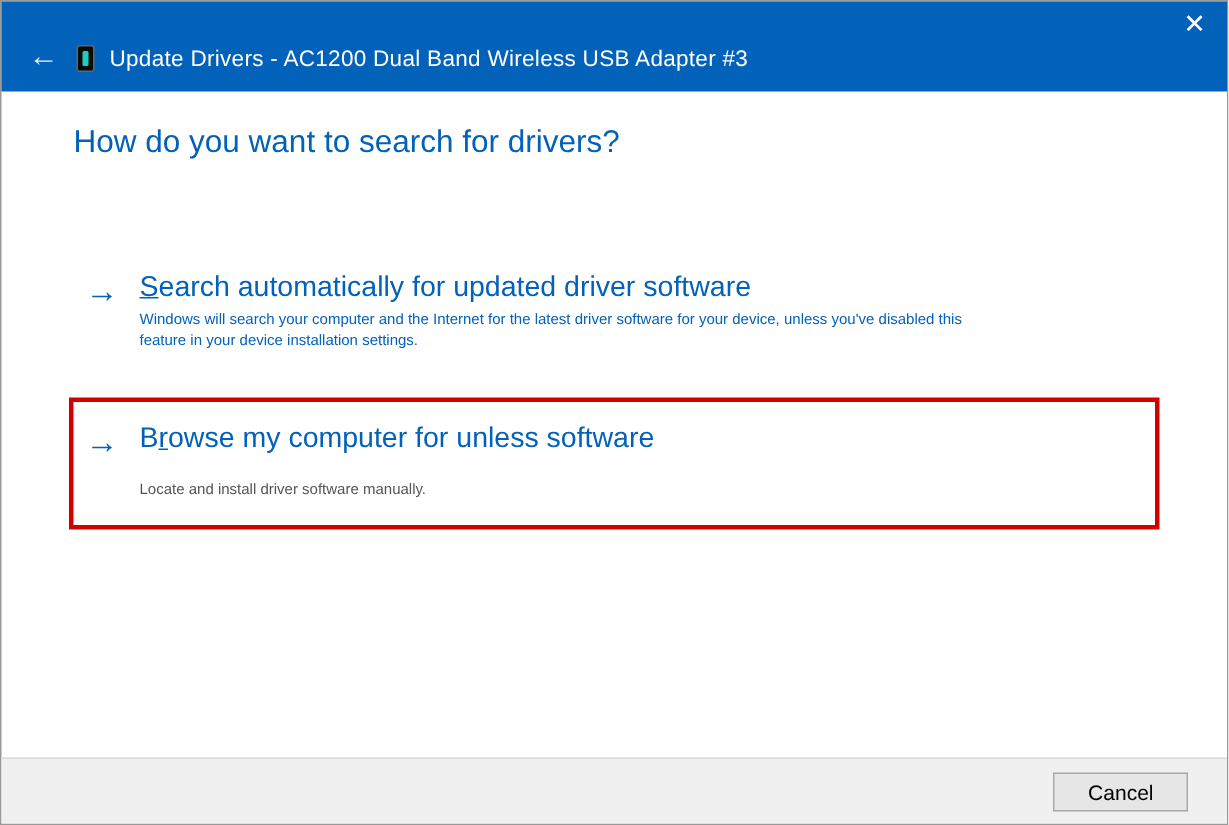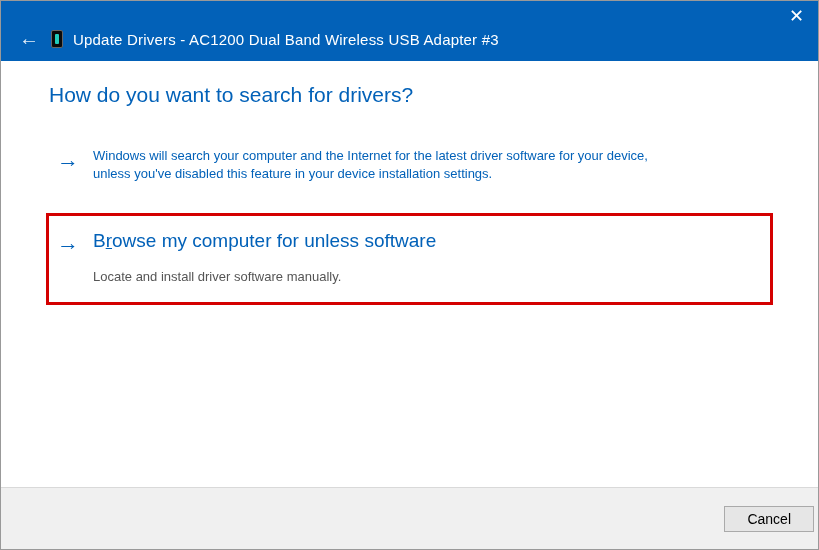--- a/index.html
+++ b/index.html
@@ -5,50 +5,53 @@
   * { box-sizing: border-box; margin: 0; padding: 0; }
   html, body { width: 819px; height: 550px; font-family: "Segoe UI", Tahoma, sans-serif; background: #fff; overflow: hidden; }
   .window { width: 819px; height: 550px; border: 1px solid #999; display: flex; flex-direction: column; }
   .titlebar { background: #0261b8; height: 60px; display: flex; align-items: center; position: relative; color: #fff; }
   .close-btn { position: absolute; top: 6px; right: 14px; color: #fff; font-size: 18px; cursor: pointer; line-height: 1; }
   .back-btn { margin-left: 18px; margin-right: 12px; margin-top: 14px; color: #fff; font-size: 20px; opacity: .9; cursor: pointer; }
   .title-icon { width: 12px; height: 18px; margin-right: 10px; margin-top: 16px; background: #0a0a0a; border: 1px solid #666; border-radius: 2px; display: inline-block; position: relative; }
   .title-icon::after { content: ""; position: absolute; top: 3px; left: 3px; width: 4px; height: 10px; background: #2cb; border-radius: 1px; }
   .title-text { font-size: 15px; margin-top: 16px; letter-spacing: .2px; }
   .content { flex: 1; padding: 22px 48px 0 48px; position: relative; }
-  .heading { font-size: 21px; color: #0261b8; font-weight: 400; margin-bottom: 26px; }
+  .heading { font-size: 21px; color: #0261b8; font-weight: 400; margin-bottom: 60px; }
   .option { display: flex; align-items: flex-start; padding: 14px 18px 16px 8px; margin-bottom: 18px; cursor: pointer; }
   .option.highlighted { outline: 3px solid #d40000; }
   .option .arrow { color: #0261b8; font-size: 22px; margin-right: 14px; margin-top: 2px; line-height: 1; }
   .option .texts { flex: 1; }
   .opt-title { color: #0261b8; font-size: 19px; font-weight: 400; margin-bottom: 4px; }
   .opt-title .ul { text-decoration: underline; }
-  .opt-desc { color: #0261b8; font-size: 13px; line-height: 1.35; max-width: 580px; }
+  .opt-desc { color: #0261b8; font-size: 10px; line-height: 1.35; max-width: 580px; }
   .opt-desc.muted { color: #555; margin-top: 16px; }
-  .footer { border-top: 1px solid #d9d9d9; background: #f0f0f0; height: 62px; display: flex; align-items: center; justify-content: flex-end; padding-right: 4px; }
+  .footer { border-top: 1px solid #d9d9d9; background: #f0f0f0; height: 44px; display: flex; align-items: center; justify-content: flex-end; padding-right: 26px; }
   .btn { background: #e6e6e6; border: 1px solid #aaa; padding: 4px 22px; font-size: 14px; cursor: pointer; font-family: inherit; }
 </style>
 </head>
 <body>
 
 <div class="window">
 
   <div class="titlebar">
     <span class="close-btn">✕</span>
     <span class="back-btn">←</span>
     <span class="title-icon"></span>
     <span class="title-text">Update Drivers - AC1200  Dual Band Wireless USB Adapter #3</span>
   </div>
 
   <div class="content">
     <div class="heading">How do you want to search for drivers?</div>
 
     <div class="option">
       <span class="arrow">→</span>
       <div class="texts">
+        <div class="opt-title">
+          <span class="ul">S</span><span>earch automatically for updated driver software</span>
+        </div>
         <div class="opt-desc">Windows will search your computer and the Internet for the latest driver software for your device, unless you've disabled this feature in your device installation settings.</div>
       </div>
     </div>
 
     <div class="option highlighted">
       <span class="arrow">→</span>
       <div class="texts">
         <div class="opt-title">
           <span>B</span><span class="ul">r</span><span>owse my computer for unless software</span>
         </div>

